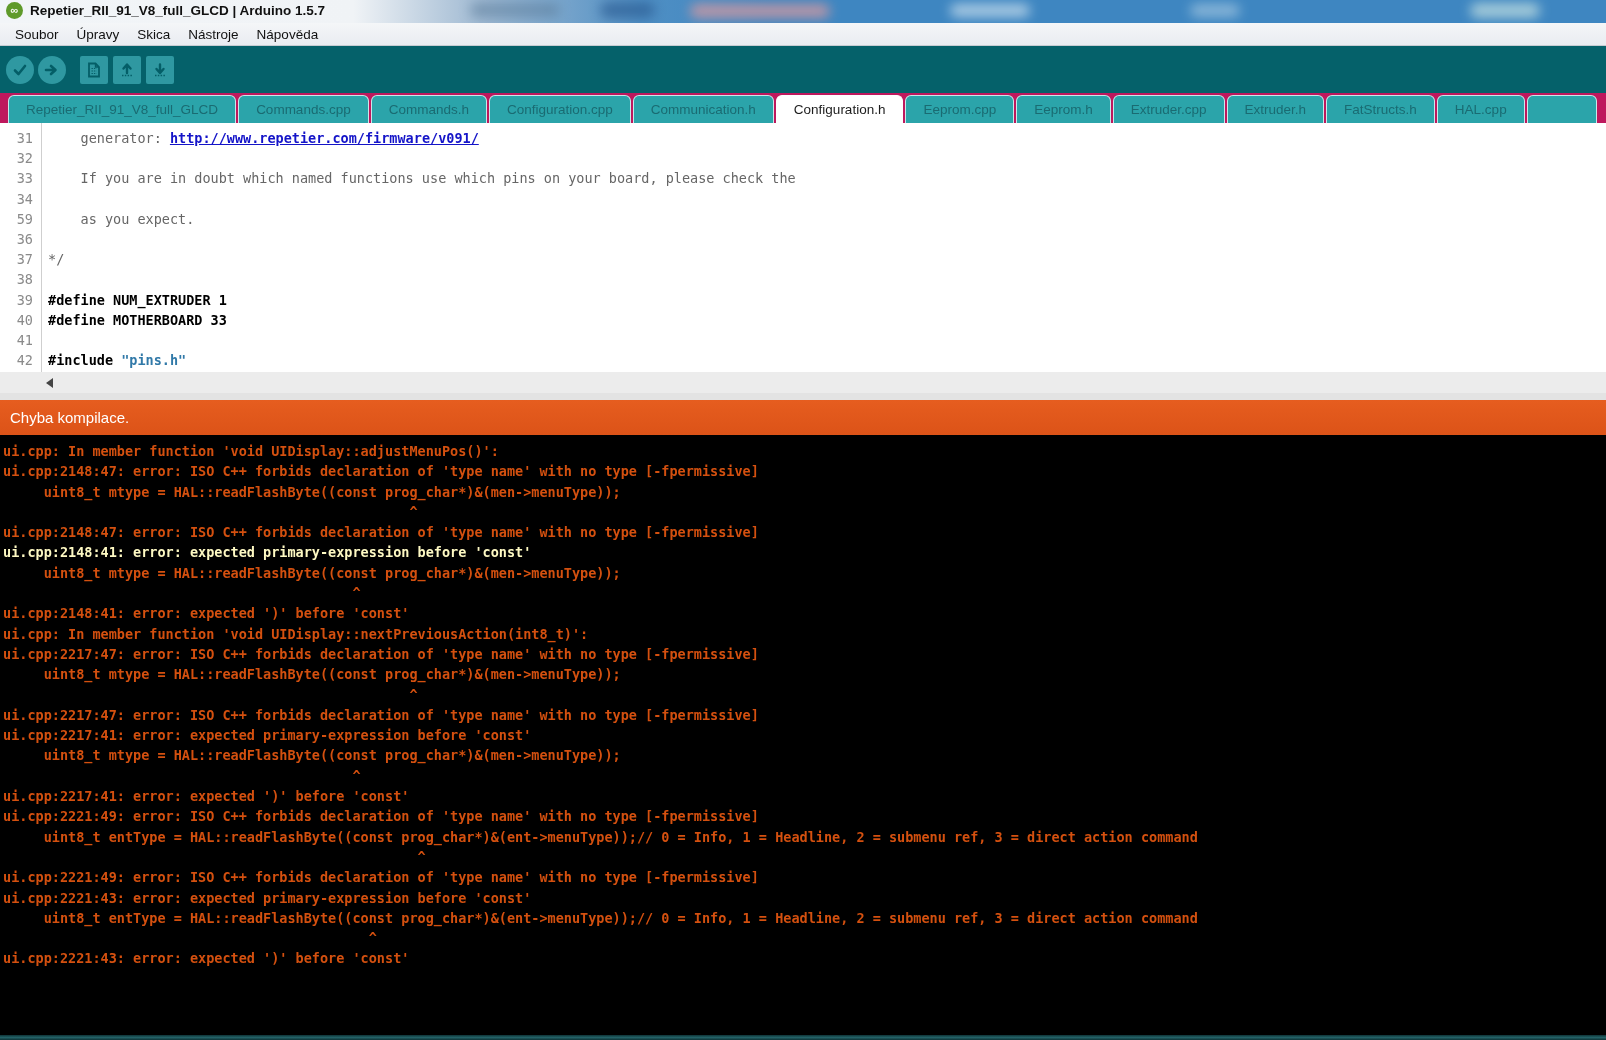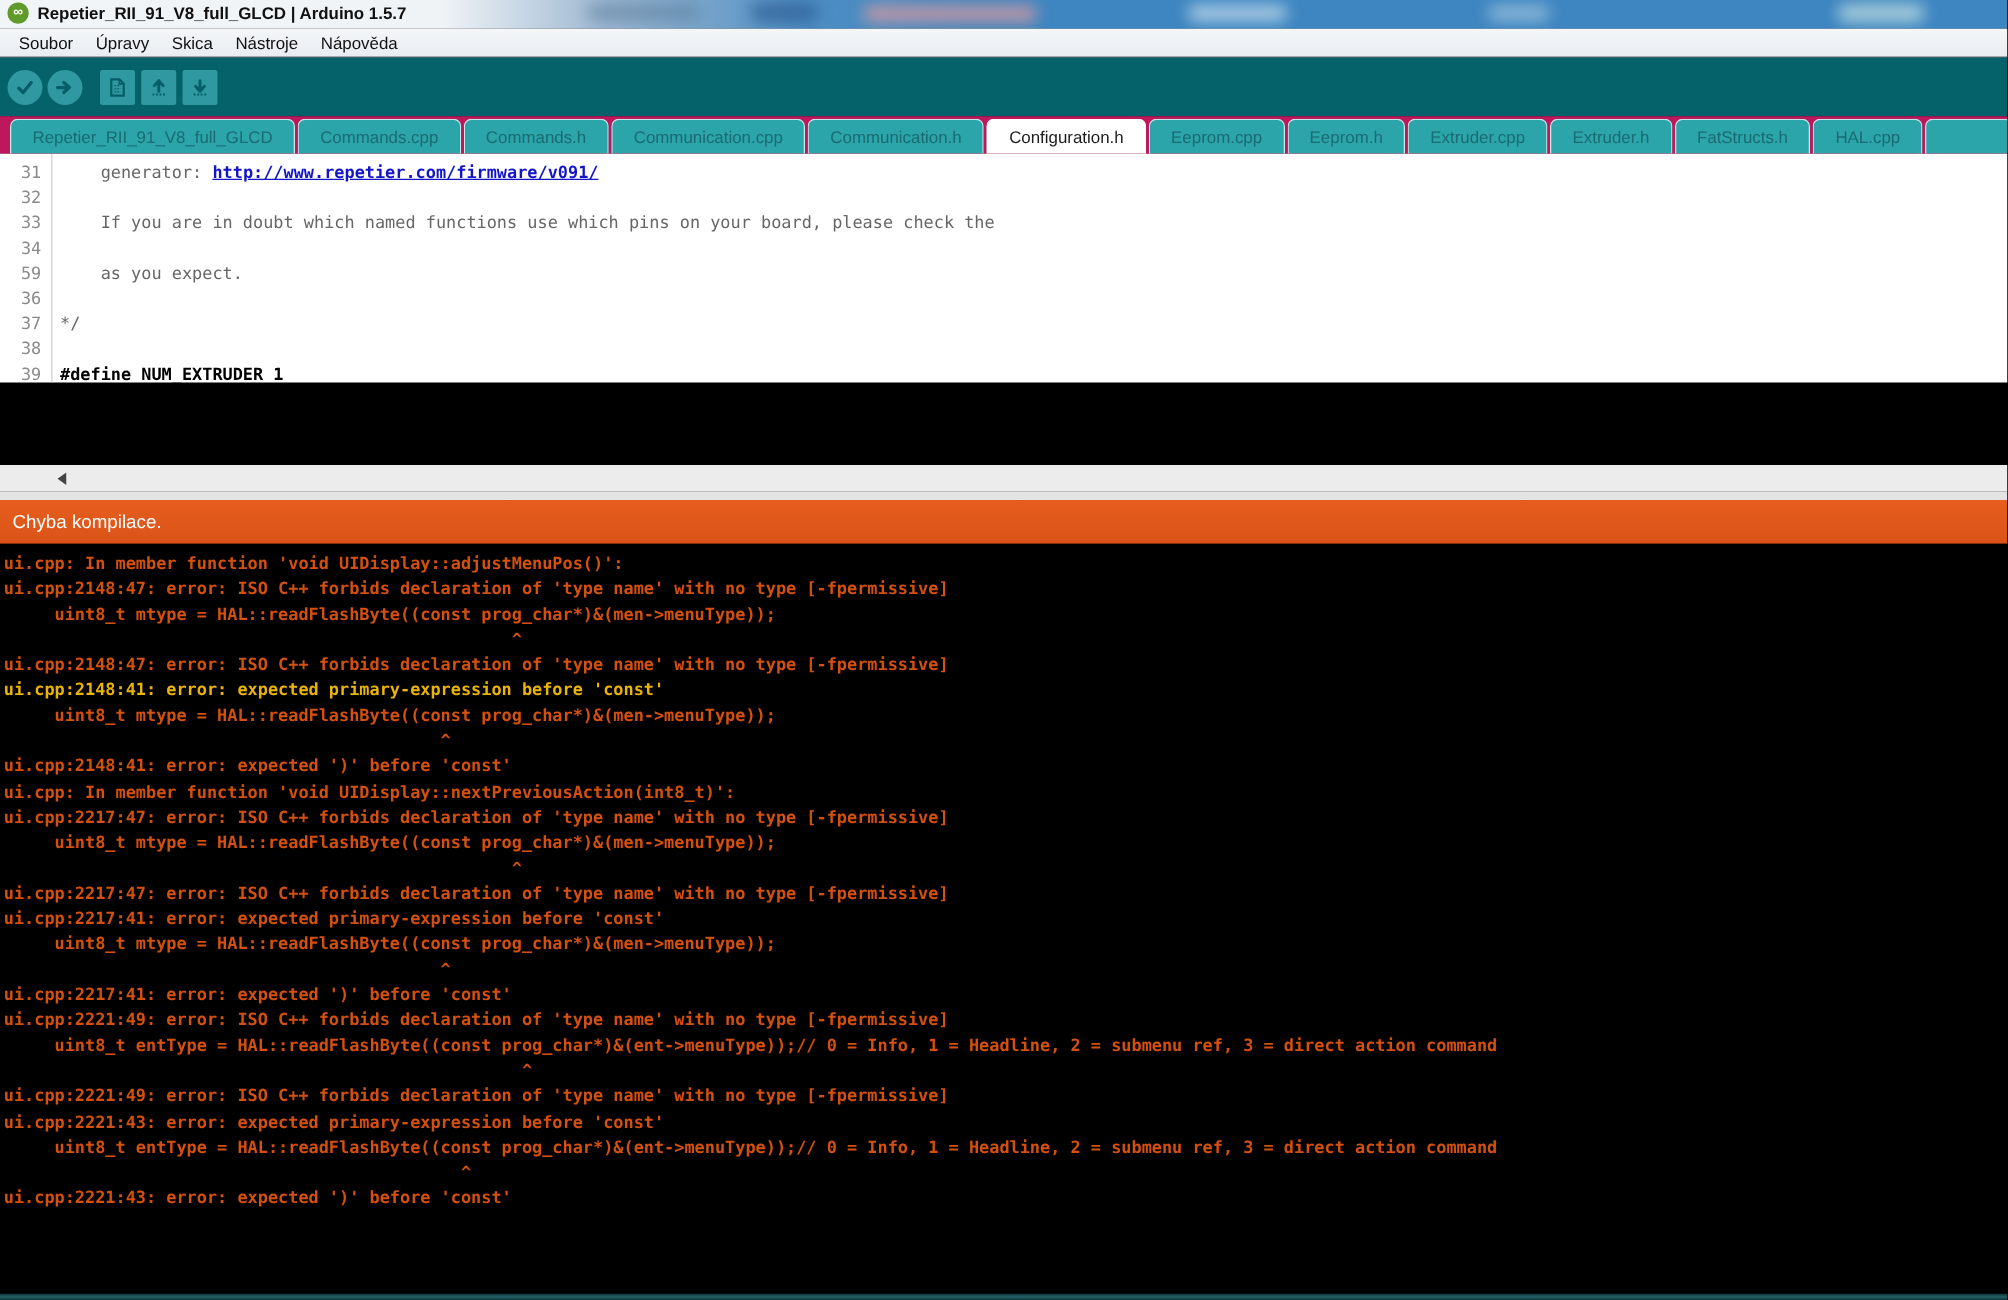--- a/index.html
+++ b/index.html
@@ -48,21 +48,21 @@
     height:27px;display:flex;align-items:center;justify-content:center;
     padding:0 17px;margin-right:2px;white-space:nowrap;
     border:1px solid rgba(255,255,255,.75);border-bottom:none;
     border-radius:6px 6px 0 0;
     background:#2ba4aa;color:#1a6b72;font-size:13.5px;flex:0 0 auto;
   }
   .tab.active{background:#ffffff;color:#1c1c1c;border-color:#ffffff;}
   .tab.partial{min-width:34px;}
   
   .editor{
-    position:absolute;left:0;top:123px;width:1606px;height:183px;
+    position:absolute;left:0;top:123px;width:1606px;height:249px;
     background:#ffffff;overflow:hidden;
   }
   .gutter-line{position:absolute;left:41px;top:0;bottom:0;width:1px;background:#cfcfcf;}
   .code-row{display:flex;height:20.2px;line-height:20.2px;font-family:"DejaVu Sans Mono","Liberation Mono",monospace;font-size:13.5px;}
   .code-rows{padding-top:5px;}
   .ln{width:33px;text-align:right;color:#8a8a8a;flex:0 0 auto;padding-right:8px;}
   .ct{white-space:pre;color:#000;padding-left:7px;}
   .seg-comment{color:#666666;}
   .seg-code{color:#000;font-weight:bold;}
   .seg-string{color:#3179a8;font-weight:bold;}
@@ -164,21 +164,21 @@
           <path d="M3 13.5 H13" stroke="#045e67" stroke-width="1.6" stroke-dasharray="1.5 1.3"></path>
         </svg>
       </span>
     </div>
   </div>
 
 <div class="tabbar" id="tabbar">
     <div class="tab">Repetier_RII_91_V8_full_GLCD</div>
     <div class="tab">Commands.cpp</div>
     <div class="tab">Commands.h</div>
-    <div class="tab">Communication.cpp</div>
+    <div class="tab">Configuration.cpp</div>
     <div class="tab">Communication.h</div>
     <div class="tab active">Configuration.h</div>
     <div class="tab">Eeprom.cpp</div>
     <div class="tab">Eeprom.h</div>
     <div class="tab">Extruder.cpp</div>
     <div class="tab">Extruder.h</div>
     <div class="tab">FatStructs.h</div>
     <div class="tab">HAL.cpp</div>
     <div class="tab partial"></div>
   </div>
@@ -244,21 +244,21 @@
 <div class="statusbar">
   <span class="status-text">Chyba kompilace.</span>
 </div>
 
 <div class="console" id="console">
     <div class="console-line" style="color: rgb(212, 80, 15);">ui.cpp: In member function 'void UIDisplay::adjustMenuPos()':</div>
     <div class="console-line" style="color: rgb(212, 80, 15);">ui.cpp:2148:47: error: ISO C++ forbids declaration of 'type name' with no type [-fpermissive]</div>
     <div class="console-line" style="color: rgb(212, 80, 15);">     uint8_t mtype = HAL::readFlashByte((const prog_char*)&amp;(men-&gt;menuType));</div>
     <div class="console-line" style="color: rgb(212, 80, 15);">                                                  ^</div>
     <div class="console-line" style="color: rgb(212, 80, 15);">ui.cpp:2148:47: error: ISO C++ forbids declaration of 'type name' with no type [-fpermissive]</div>
-    <div class="console-line" style="color: #eab308;">ui.cpp:2148:41: error: expected primary-expression before 'const'</div>
+    <div class="console-line" style="color: #fef9c3;">ui.cpp:2148:41: error: expected primary-expression before 'const'</div>
     <div class="console-line" style="color: rgb(212, 80, 15);">     uint8_t mtype = HAL::readFlashByte((const prog_char*)&amp;(men-&gt;menuType));</div>
     <div class="console-line" style="color: rgb(212, 80, 15);">                                           ^</div>
     <div class="console-line" style="color: rgb(212, 80, 15);">ui.cpp:2148:41: error: expected ')' before 'const'</div>
     <div class="console-line" style="color: rgb(212, 80, 15);">ui.cpp: In member function 'void UIDisplay::nextPreviousAction(int8_t)':</div>
     <div class="console-line" style="color: rgb(212, 80, 15);">ui.cpp:2217:47: error: ISO C++ forbids declaration of 'type name' with no type [-fpermissive]</div>
     <div class="console-line" style="color: rgb(212, 80, 15);">     uint8_t mtype = HAL::readFlashByte((const prog_char*)&amp;(men-&gt;menuType));</div>
     <div class="console-line" style="color: rgb(212, 80, 15);">                                                  ^</div>
     <div class="console-line" style="color: rgb(212, 80, 15);">ui.cpp:2217:47: error: ISO C++ forbids declaration of 'type name' with no type [-fpermissive]</div>
     <div class="console-line" style="color: rgb(212, 80, 15);">ui.cpp:2217:41: error: expected primary-expression before 'const'</div>
     <div class="console-line" style="color: rgb(212, 80, 15);">     uint8_t mtype = HAL::readFlashByte((const prog_char*)&amp;(men-&gt;menuType));</div>

